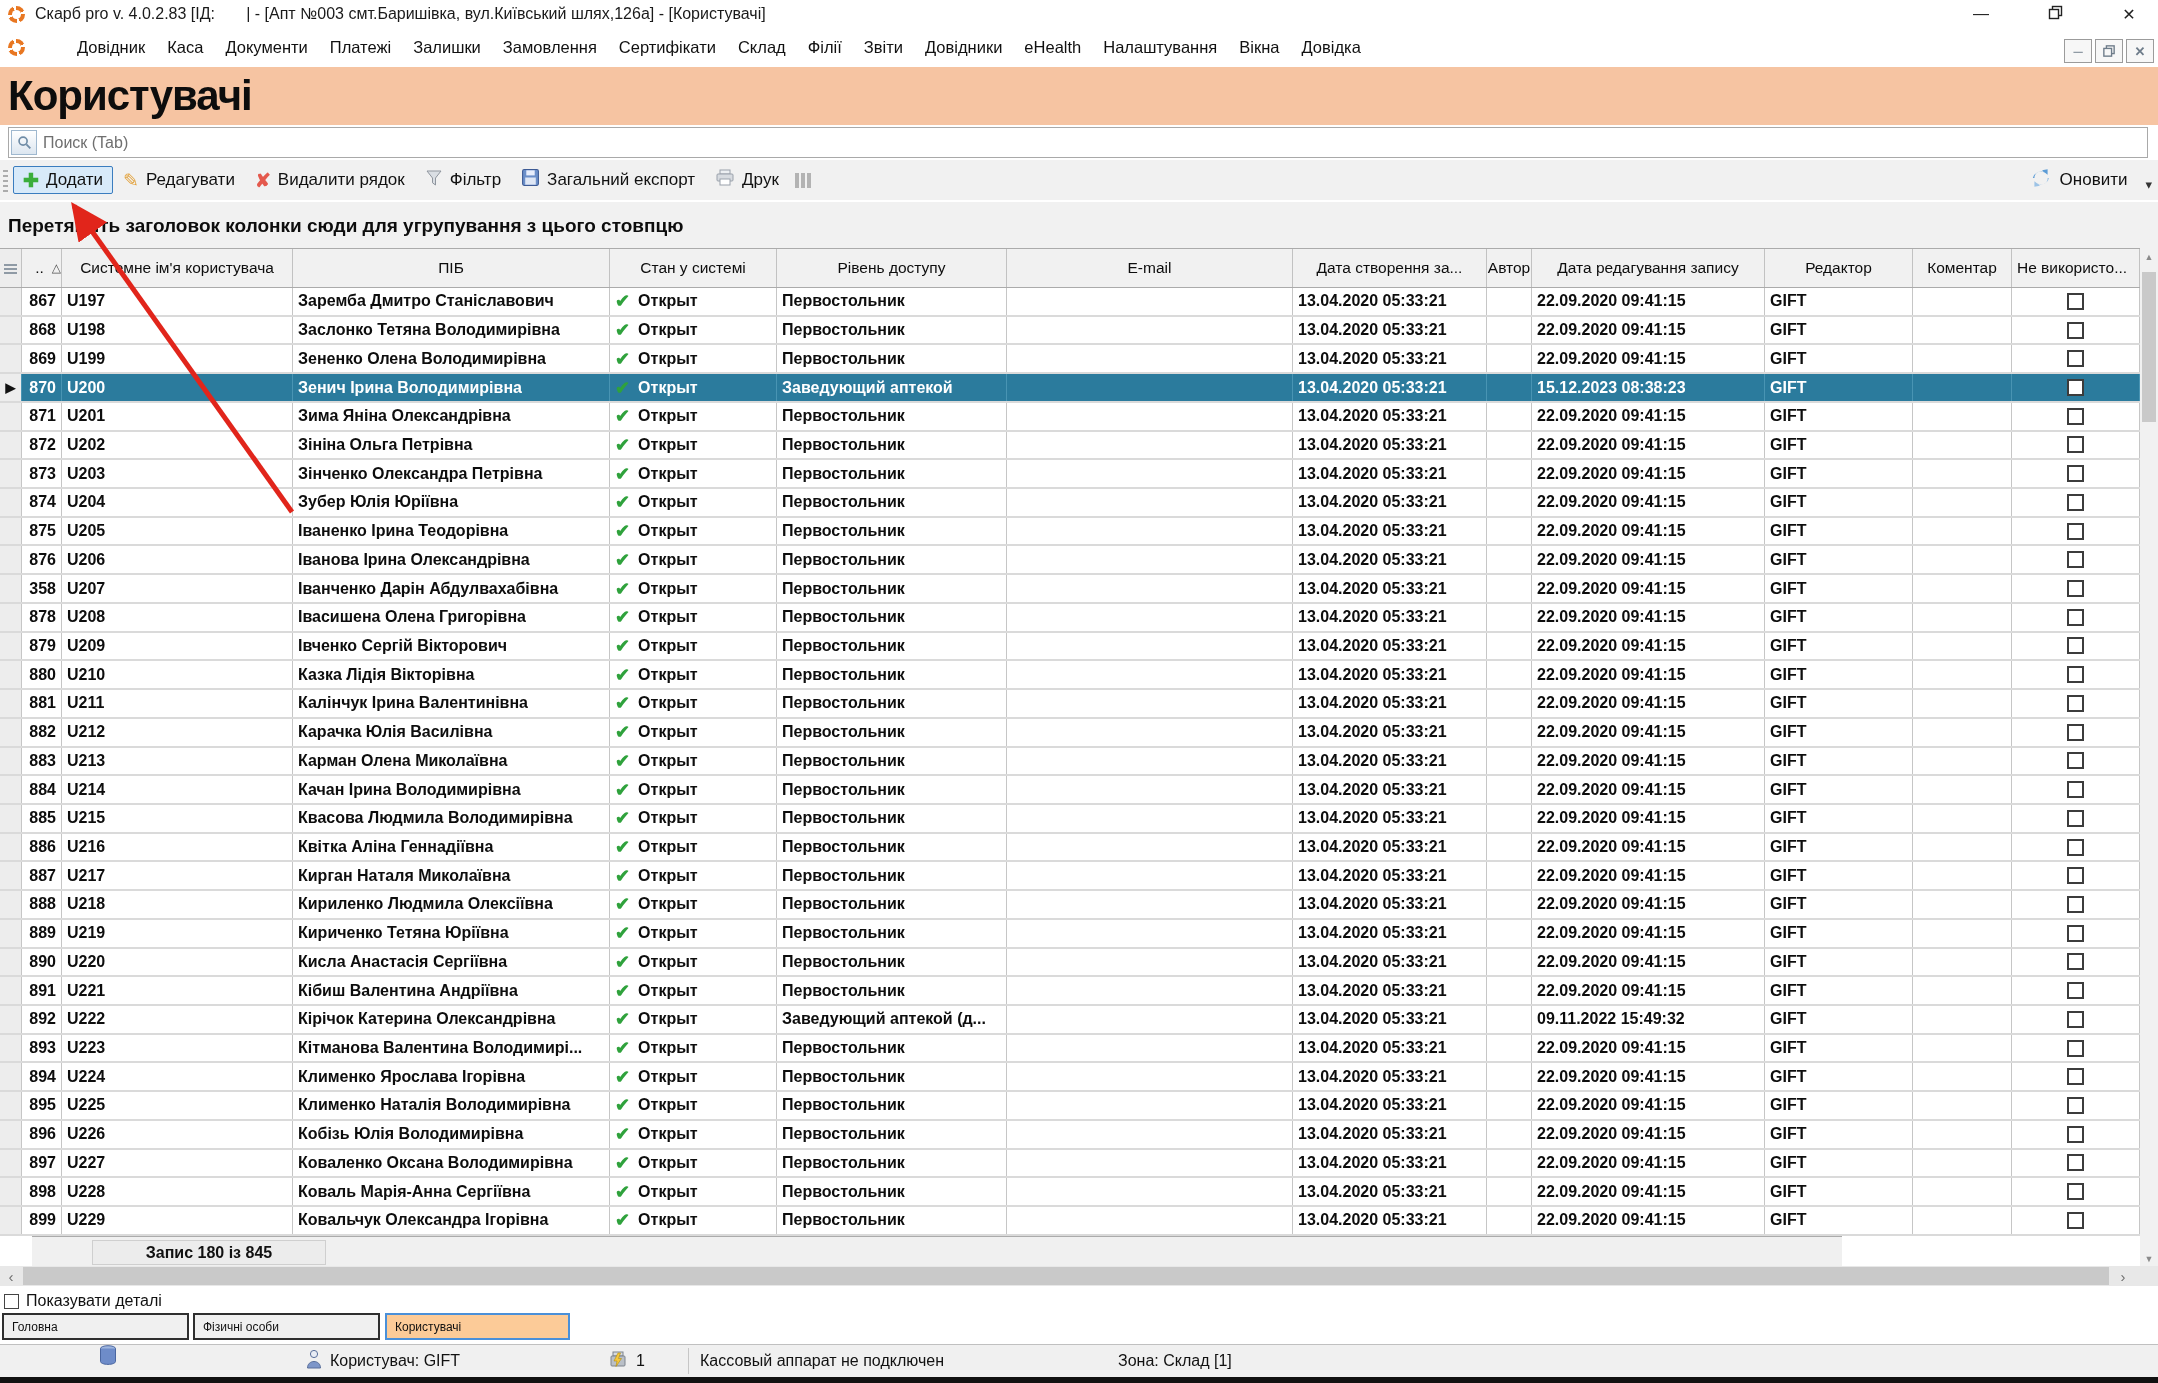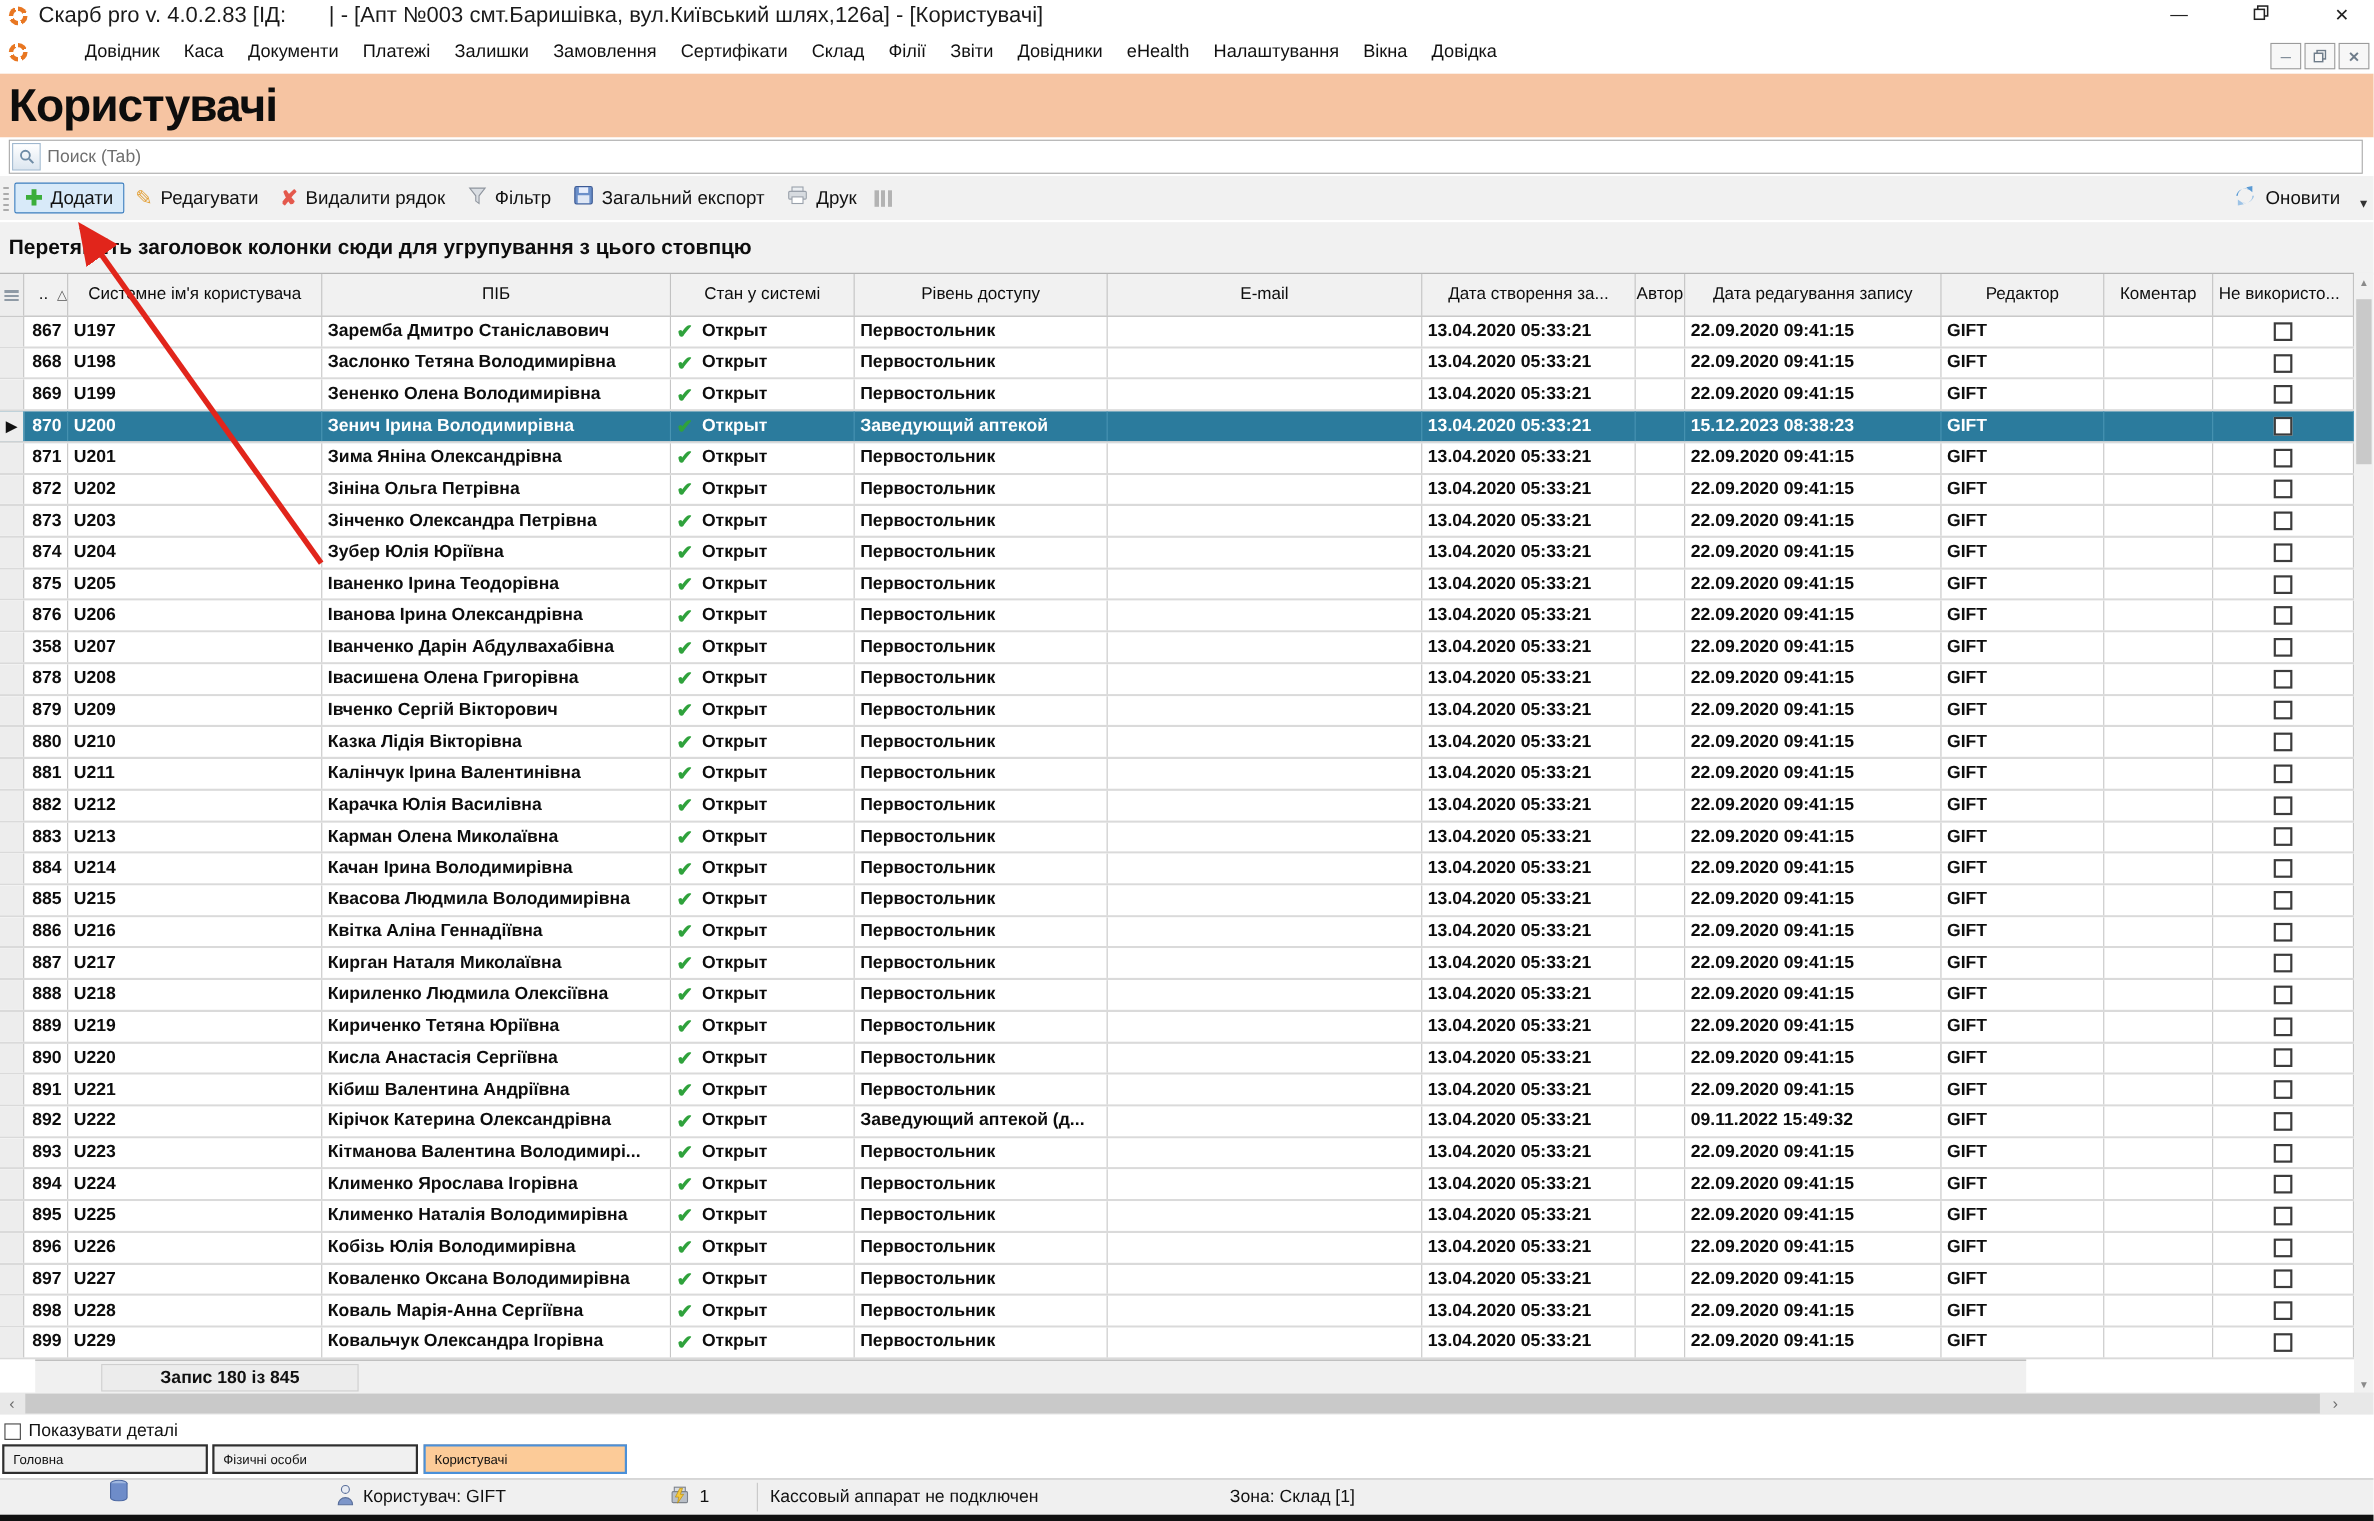--- a/index.html
+++ b/index.html
@@ -4,21 +4,21 @@
 <style>
   html,body{margin:0;padding:0;background:#fff;}
   body{font-family:"Liberation Sans",sans-serif;color:#111;}
   #app{position:relative;width:2158px;height:1383px;background:#fff;overflow:hidden;}
 
   
   .titlebar{position:absolute;top:0;left:0;width:2158px;height:28px;background:#fff;display:flex;align-items:center;}
   .app-logo{position:relative;width:17px;height:17px;margin-left:8px;border-radius:50%;
     background:conic-gradient(#E87722 0 65deg,#fff 65deg 90deg,#E87722 90deg 155deg,#fff 155deg 180deg,#E87722 180deg 245deg,#fff 245deg 270deg,#E87722 270deg 335deg,#fff 335deg);}
   .app-logo i{position:absolute;inset:4px;background:#fff;border-radius:50%;}
-  .win-title{margin-left:10px;font-size:20px;color:#1a1a1a;white-space:pre;}
+  .win-title{margin-left:10px;font-size:16px;color:#1a1a1a;white-space:pre;}
   .win-controls{position:absolute;right:14px;top:0;height:28px;display:flex;align-items:center;gap:44px;}
   .win-btn{width:30px;text-align:center;font-size:16px;color:#222;cursor:default;}
 
   
   .menubar{position:absolute;top:28px;left:0;width:2158px;height:39px;background:#fff;display:flex;align-items:center;gap:35px;}
   .menubar .app-logo{margin-left:8px;margin-right:6px;}
   .menu-item{padding:0 11px;font-size:16.5px;color:#111;}
   .mdi-controls{position:absolute;right:4px;bottom:4px;display:flex;gap:3px;}
   .mdi-btn{width:26px;height:22px;border:1px solid #9b9b9b;background:#f7f7f7;display:flex;align-items:center;justify-content:center;font-size:13px;color:#6e7c8a;font-weight:bold;}
 

